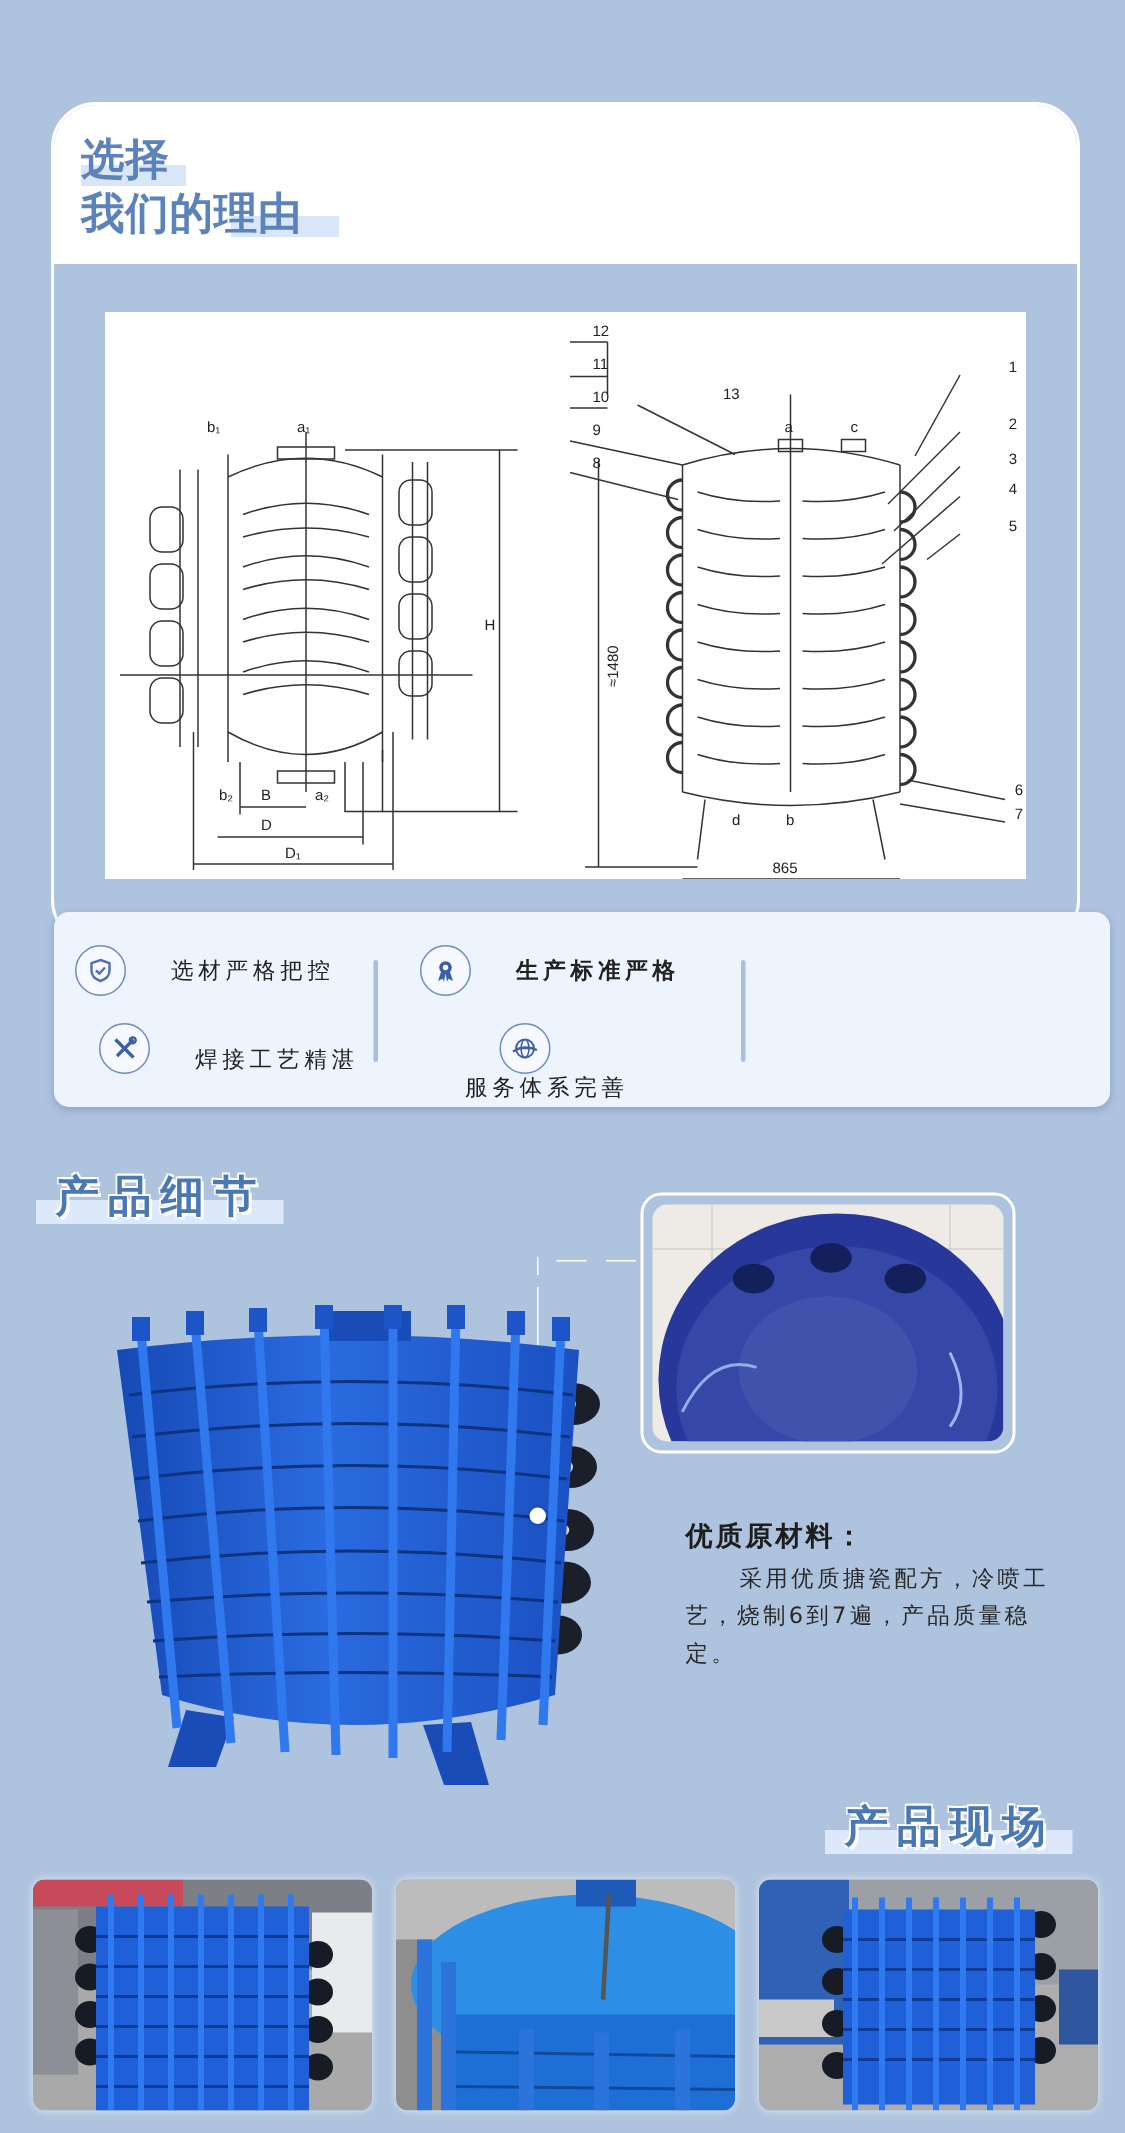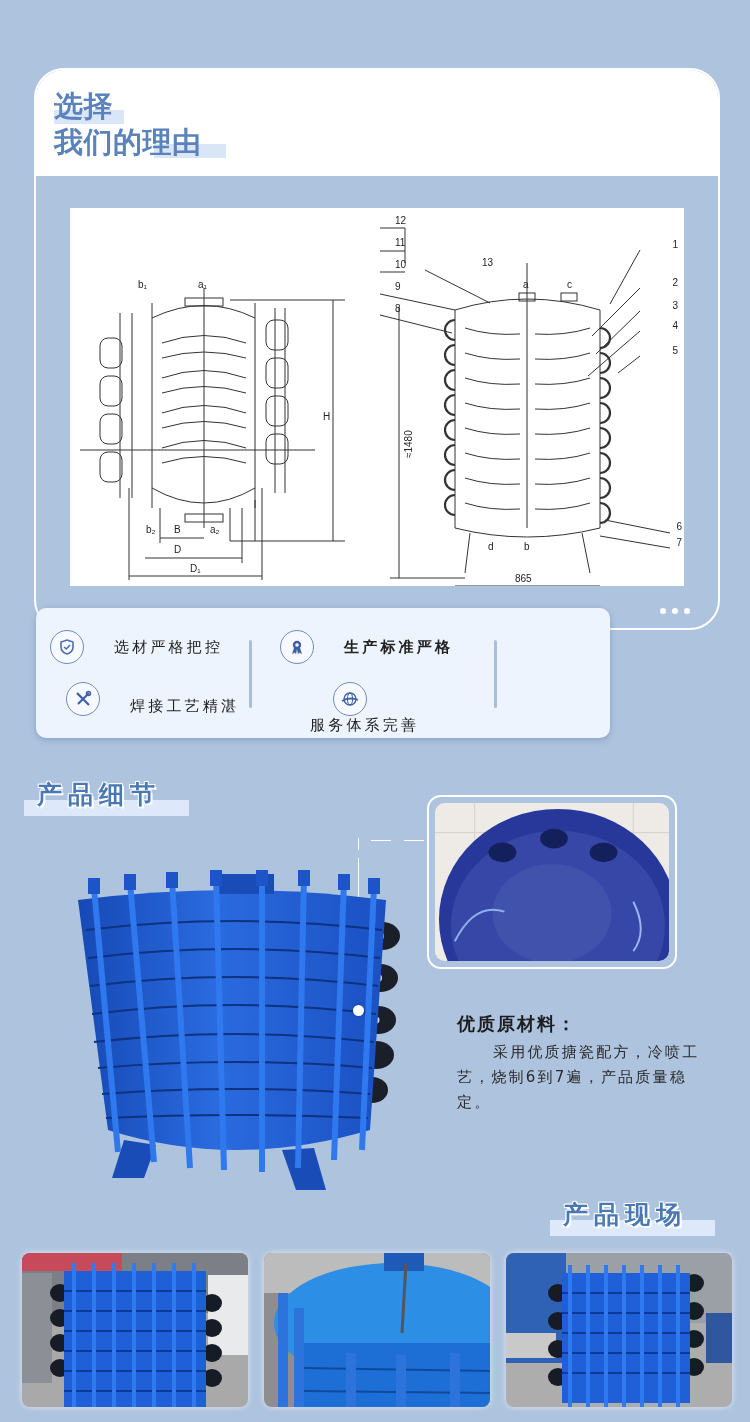--- a/index.html
+++ b/index.html
@@ -24,39 +24,39 @@
     .why-title .tx { position: relative; z-index: 1; }
     .diagram-wrap {
       position: absolute; left: 34px; top: 138px; width: 614px; height: 378px; background: #ffffff;
     }
     .diagram-wrap svg { width: 100%; height: 100%; display: block; }
     .dots { position: absolute; right: 28px; bottom: 14px; display: flex; gap: 6px; }
     .dots span { width: 6px; height: 6px; background: #fff; border-radius: 50%; display: block; }
 
     
     .features {
-      position: absolute; left: 36px; top: 608px; width: 574px; height: 130px;
+      position: absolute; left: 36px; top: 608px; width: 704px; height: 130px;
       background: #eef4fd; border-radius: 10px;
       box-shadow: 0 2px 6px rgba(70,100,150,0.35);
     }
     .feat { position: absolute; display: flex; align-items: center; }
     .feat .ic {
       width: 34px; height: 34px; border-radius: 50%;
       border: 1.5px solid #6d8dc2; display: flex; align-items: center; justify-content: center;
       background: #f6f9ff;
     }
     .feat .ic svg { width: 20px; height: 20px; }
     .feat .lb { margin-left: 30px; font-size: 15px; letter-spacing: 3.2px; color: #222; }
     .vline { position: absolute; width: 3px; height: 68px; background: #a9bedd; border-radius: 2px; top: 32px; }
 
     
     .sec-head { position: absolute; }
     .sec-head .band { position: absolute; height: 16px; background: #dde8fa; }
     .sec-head .txt {
-      position: relative; font-size: 25px; font-weight: bold; color: #4a78b3; letter-spacing: 6px;
+      position: relative; font-size: 29px; font-weight: bold; color: #4a78b3; letter-spacing: 6px;
       text-shadow: 2px 2px 0 #fff, -1px -1px 0 #fff, 1px -1px 0 #fff, -1px 1px 0 #fff;
       white-space: nowrap;
     }
 
     
     .main-photo { position: absolute; left: 64px; top: 860px; width: 340px; height: 330px; }
     .main-photo svg { width: 100%; height: 100%; display: block; }
     .dash-v { position: absolute; left: 358px; width: 1px; background: #ffffff; }
     .dash-h { position: absolute; top: 840px; height: 1px; background: #ffffff; }
     .pin-dot { position: absolute; left: 353px; top: 1005px; width: 11px; height: 11px; border-radius: 50%; background: #fff; box-shadow: 0 0 3px rgba(0,0,0,0.3); }

